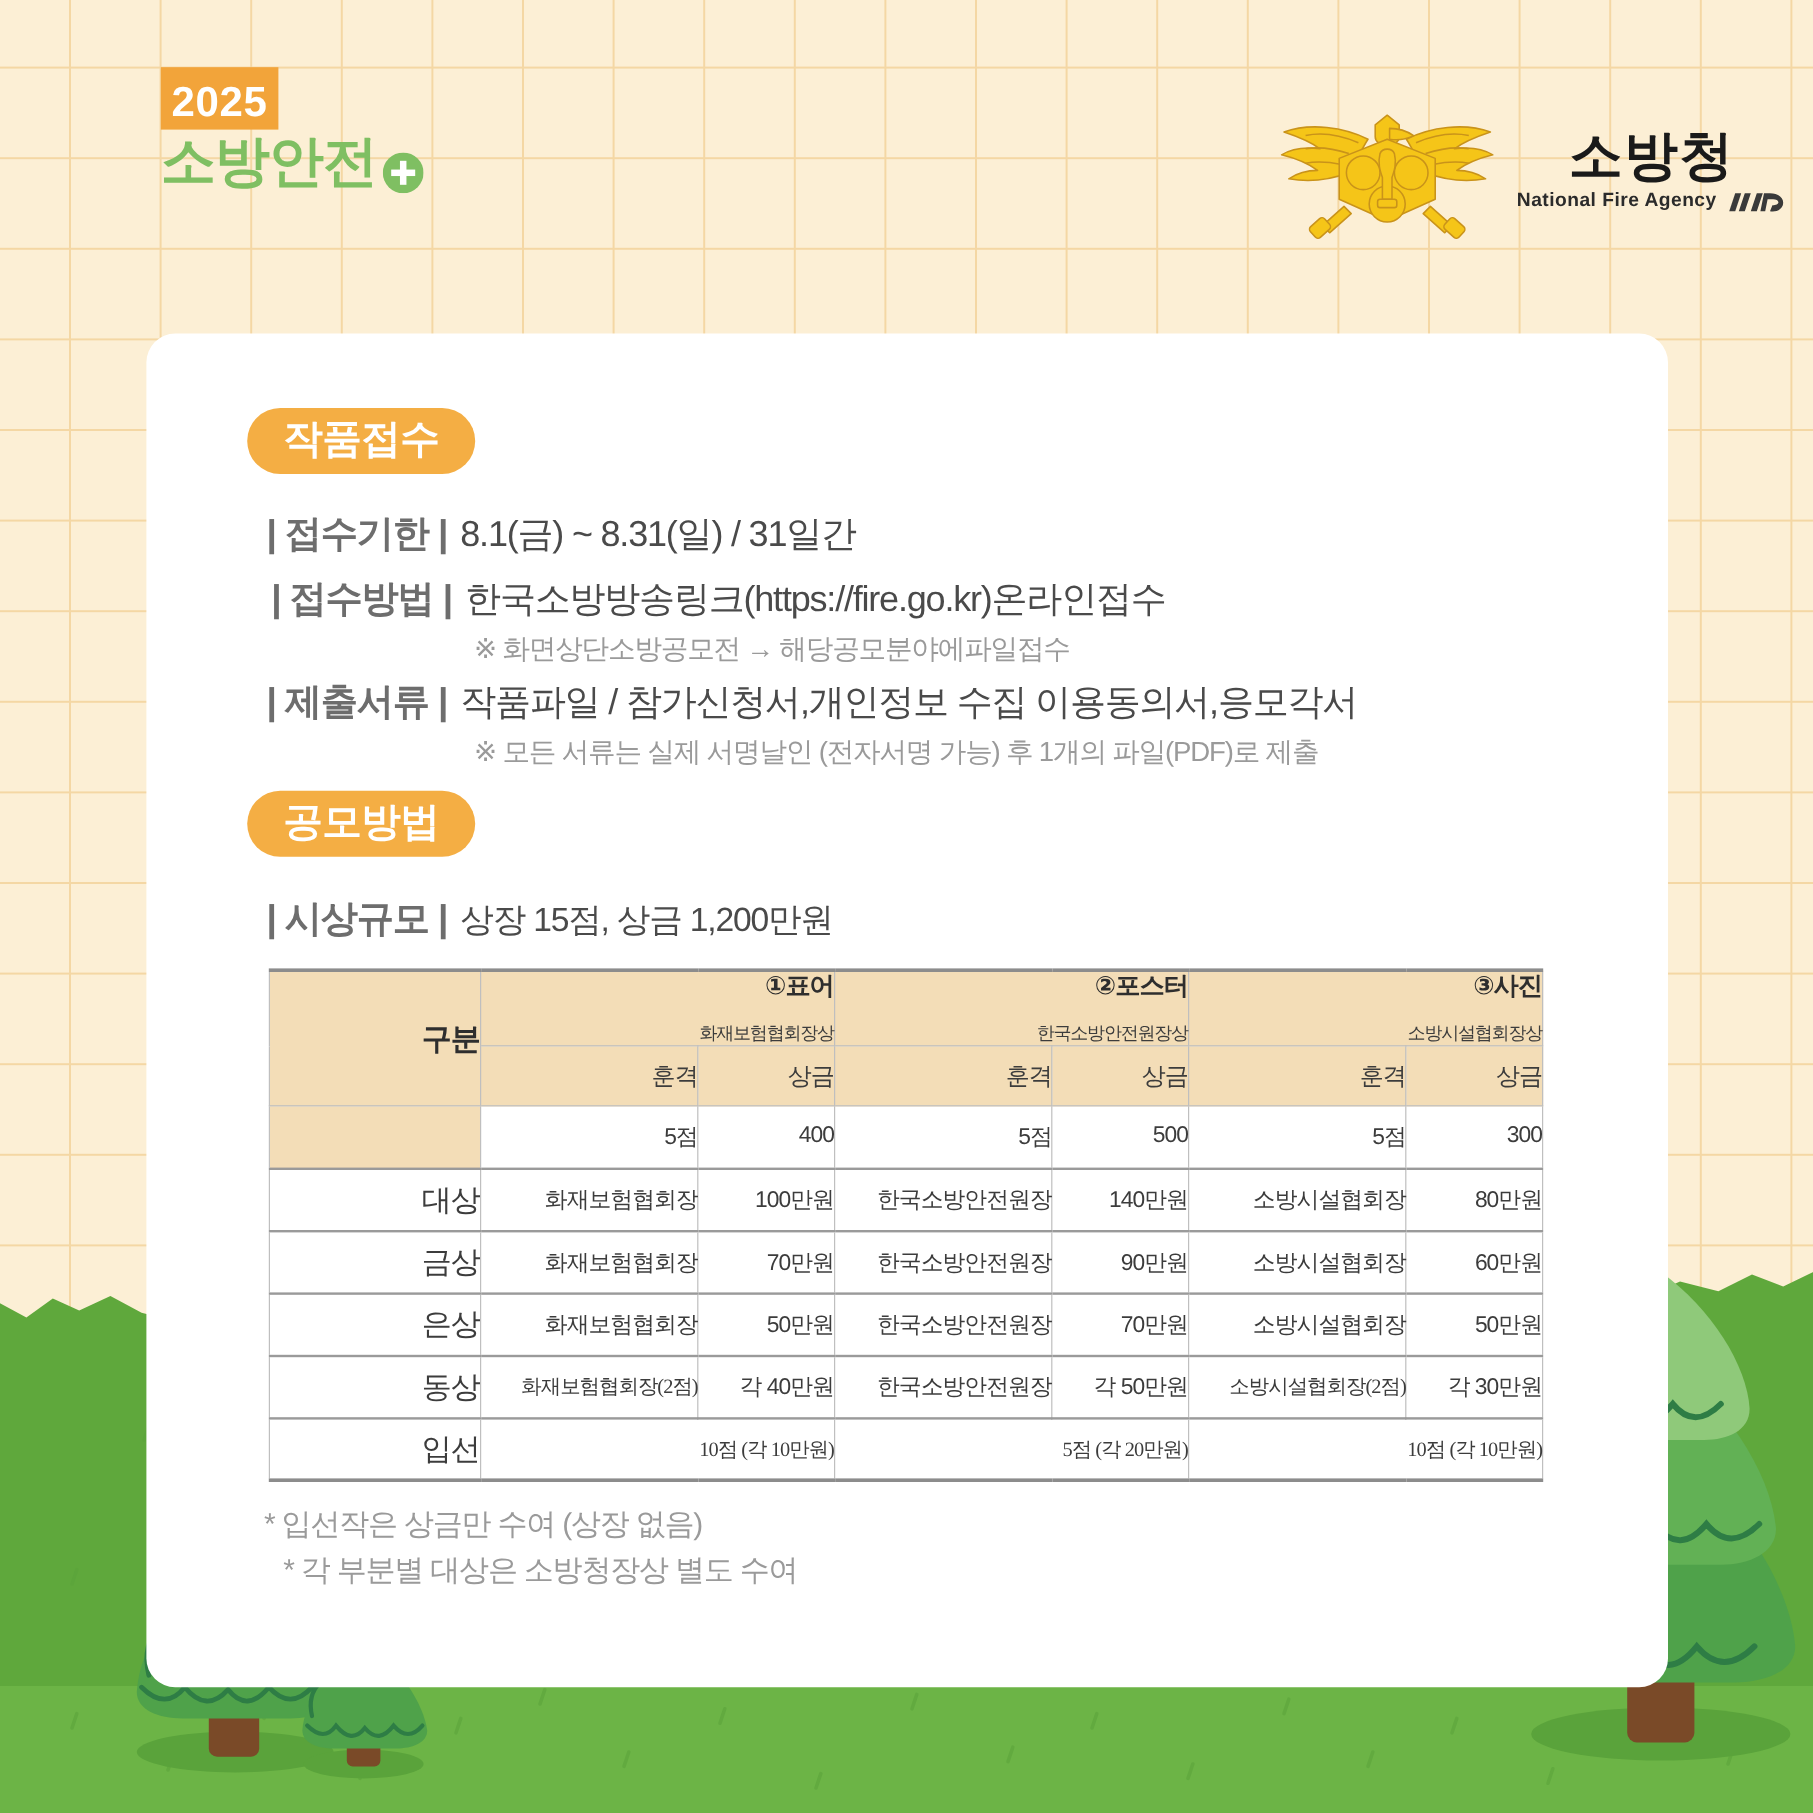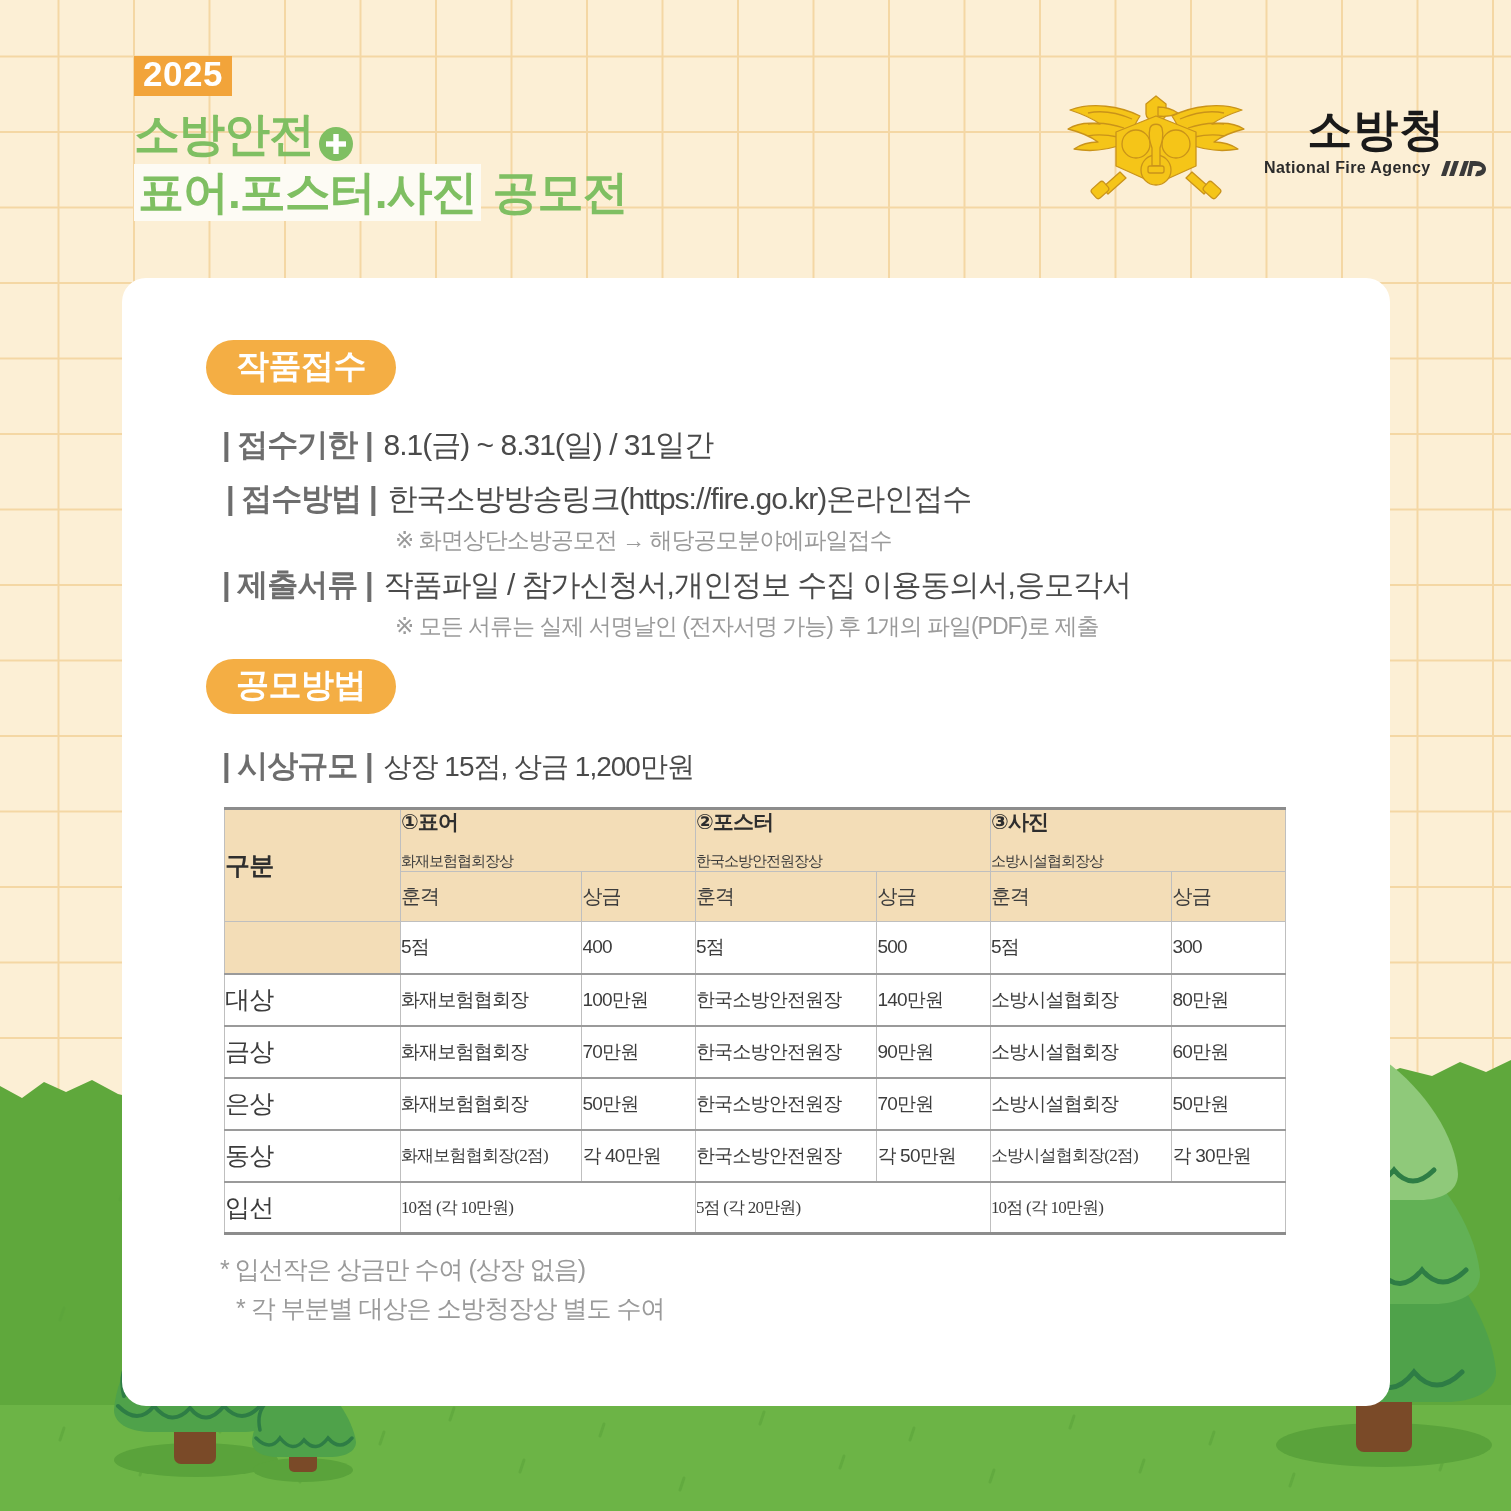--- a/index.html
+++ b/index.html
@@ -25,21 +25,21 @@
   #scenery{ position:absolute; left:0; top:1020px; width:1511px; height:491px; }
   #scenery svg{ display:block; width:1511px; height:491px; }
 
   
   #header{ position:absolute; left:0; top:0; width:1511px; height:250px; }
 
   #year-badge{
     position:absolute; left:134px; top:56px;
     background:#F2A43A; color:#FFFFFF;
     font-size:35px; font-weight:bold; letter-spacing:0.5px;
-    padding:0 9px 5px 9px; line-height:1;
+    padding:12px 9px 5px 9px; line-height:1;
   }
   #title-line1{
     position:absolute; left:134px; top:104px;
     font-size:46px; font-weight:bold; color:#7FBF62;
     letter-spacing:-1px; white-space:nowrap;
     display:flex; align-items:center; gap:2px;
   }
   #plus-icon{ display:inline-block; width:34px; height:34px; margin-left:3px; }
   #title-line2{
     position:absolute; left:134px; top:164px;
@@ -94,21 +94,21 @@
   #row-scale{ left:222px; top:745px; }
   #row-scale .kv-value{ font-size:28px; }
 
   
   #award-table{
     position:absolute; left:224px; top:807px;
     width:1062px; border-collapse:collapse;
     font-size:19px; color:#3C3C3C;
   }
   #award-table td, #award-table th{
-    border:1px solid #BFBFBF; text-align:left; font-weight:normal;
+    border:1px solid #BFBFBF; text-align:right; font-weight:normal;
     letter-spacing:-0.8px; padding:0;
   }
   #award-table .topline{ border-top:3px solid #8C8C8C; }
   #award-table .tan{ background:#F3DDB7; }
   #award-table .cat-title{ font-size:21px; font-weight:bold; color:#2E2E2E; line-height:1.15; }
   #award-table .cat-sub{ font-size:15px; color:#3C3C3C; letter-spacing:-1px; margin-top:18px; }
   #award-table .gubun{ font-size:25px; font-weight:bold; color:#2E2E2E; }
   #award-table .subhead{ height:50px; font-size:20px; }
   #award-table .rowlabel{ font-size:25px; color:#3C3C3C; width:155px; }
   #award-table .cell{ height:52px; }
@@ -221,24 +221,20 @@
     <span>소방안전</span>
     <span id="plus-icon">
       <svg viewBox="0 0 34 34" width="34" height="34" xmlns="http://www.w3.org/2000/svg">
         <circle cx="17" cy="17" r="17" fill="#7FBF62"></circle>
         <rect x="14.3" y="7" width="5.4" height="20" fill="#FFFFFF"></rect>
         <rect x="7" y="14.3" width="20" height="5.4" fill="#FFFFFF"></rect>
       </svg>
     </span>
   </div>
 
-  <div id="title-line2">
-    <span id="title-hl">표어.포스터.사진</span>
-    <span id="title-tail">공모전</span>
-  </div>
 
   <div id="logo-block">
     <span id="emblem">
       <svg viewBox="0 0 188 112" width="188" height="112" xmlns="http://www.w3.org/2000/svg">
         <g fill="#F5C518" stroke="#C9931A" stroke-width="1.3" stroke-linejoin="round">
 
           <path d="M78 28 C58 18 30 14 8 22 C20 26 30 30 38 36 C24 34 14 36 6 41 C18 44 28 48 36 54 C26 54 18 57 12 61 C28 64 46 62 62 56 C68 48 72 37 78 28 Z"></path>
           <path d="M70 31 C56 25 40 22 26 25" fill="none"></path>
           <path d="M62 40 C50 36 38 34 26 36" fill="none"></path>
           <path d="M56 49 C46 47 36 46 26 48" fill="none"></path>

